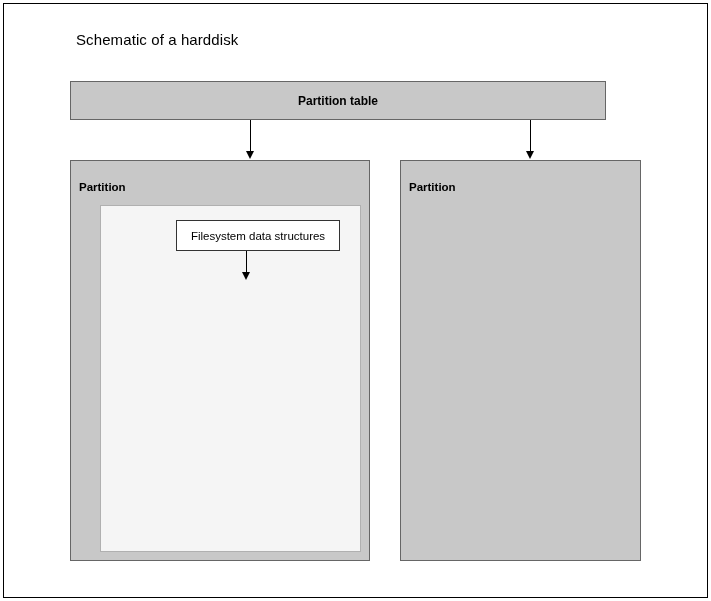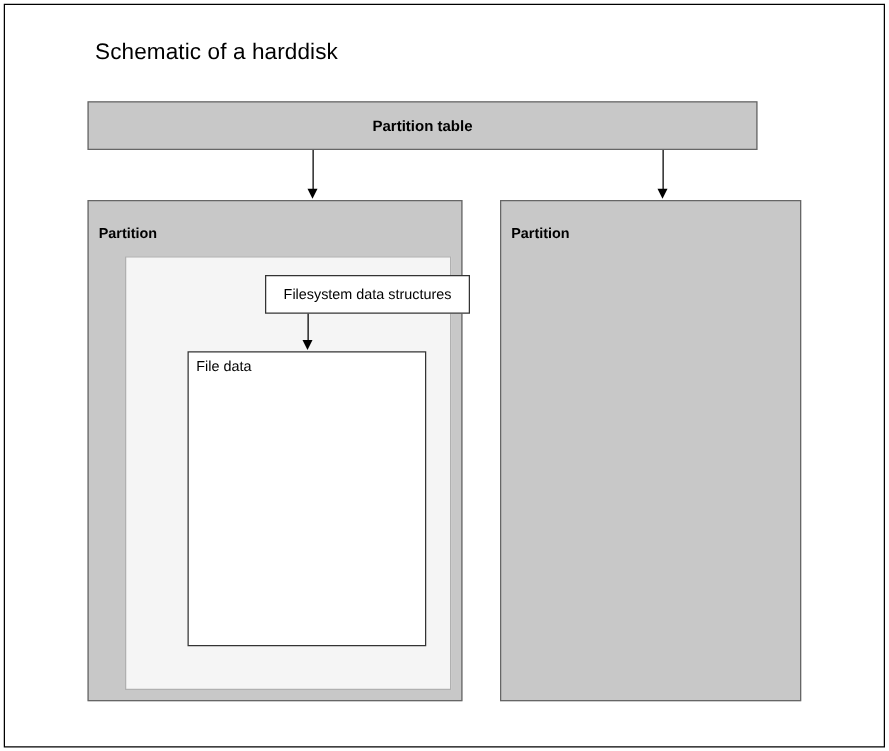--- a/index.html
+++ b/index.html
@@ -25,21 +25,21 @@
     top: 3px;
     width: 705px;
     height: 595px;
     border: 1px solid #000000;
     box-sizing: border-box;
   }
   .diagram-title {
     position: absolute;
     left: 76px;
     top: 31px;
-    font-size: 18px;
+    font-size: 15px;
     color: #000000;
     letter-spacing: 0.1px;
     white-space: nowrap;
   }
   
   .partition-table {
     position: absolute;
     left: 70px;
     top: 81px;
     width: 536px;
@@ -100,21 +100,20 @@
     left: 176px;
     top: 220px;
     width: 164px;
     height: 31px;
     background: #ffffff;
     border: 1px solid #333333;
     box-sizing: border-box;
     display: flex;
     align-items: center;
     justify-content: center;
-    margin-left: 36px;
   }
   .fs-structures .label {
     font-size: 11.5px;
     color: #000000;
     white-space: nowrap;
   }
   
   .file-data {
     position: absolute;
     left: 150px;
@@ -197,17 +196,14 @@
 
   <div class="fs-structures">
     <span class="label">Filesystem data structures</span>
   </div>
 
   <div class="arrow arrow-3">
     <div class="shaft"></div>
     <div class="head"></div>
   </div>
 
-  <div class="file-data">
-    <span class="label">File data</span>
-  </div>
 
 </div>
 
 </body></html>

